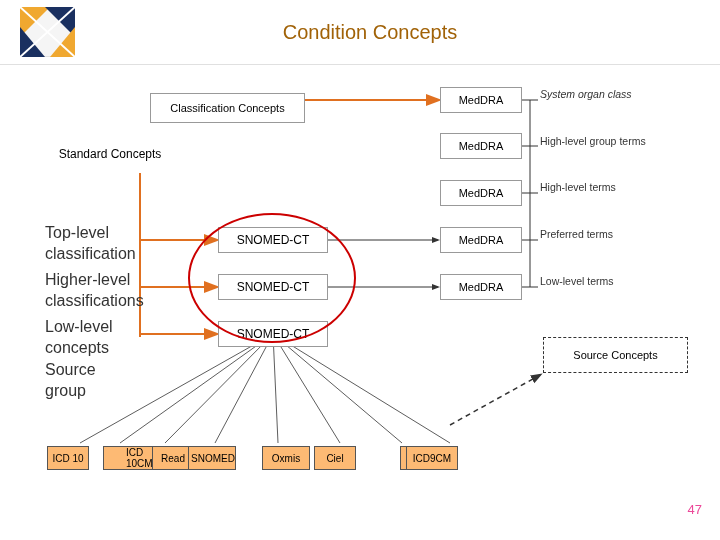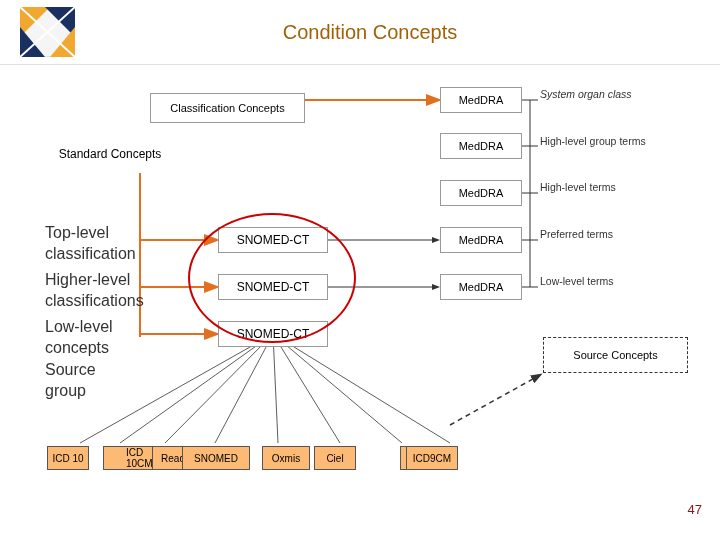--- a/index.html
+++ b/index.html
@@ -160,21 +160,21 @@
       justify-content: center;
       font-weight: normal;
     }
 
     
     .page-num {
       position: absolute;
       bottom: 8px;
       right: 18px;
       font-size: 13px;
-      color: #7f1d1d;
+      color: #ec4899;
     }
   </style>
 </head>
 <body>
 
 <div class="header">
 
   <svg class="logo" viewBox="0 0 55 50">
     <rect width="55" height="50" fill="#f5f5f5" stroke="#ccc" stroke-width="1"></rect>
 
@@ -305,21 +305,21 @@
 
   <div class="src-box" style="left:47px; width:42px;">
     <span>ICD 10</span>
   </div>
   <div class="src-box" style="left:103px; width:55px;padding-left:22px;">
     <span>ICD 10CM</span>
   </div>
   <div class="src-box" style="left:152px; width:42px;">
     <span>Read</span>
   </div>
-  <div class="src-box" style="left:182px; width:68px;">
+  <div class="src-box" style="left:188px; width:48px;justify-content:flex-end;">
     <span>SNOMED</span>
   </div>
   <div class="src-box" style="left:262px; width:48px;">
     <span>Oxmis</span>
   </div>
   <div class="src-box" style="left:314px; width:42px;">
     <span>Ciel</span>
   </div>
   <div class="src-box" style="left:352px; width:48px;margin-left:48px;">
     <span>MeSH</span>

